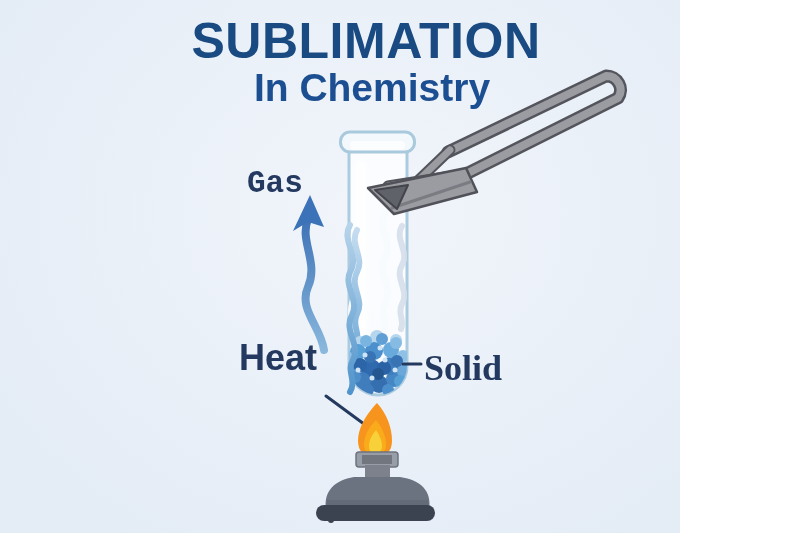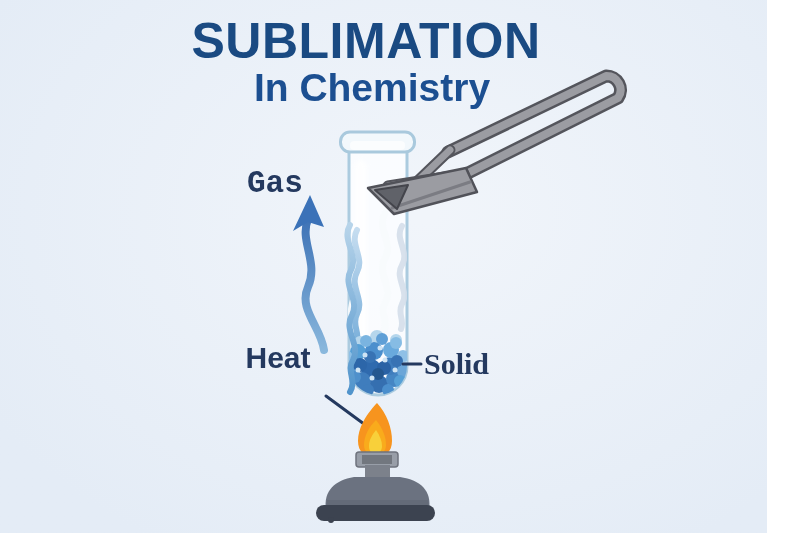--- a/index.html
+++ b/index.html
@@ -1,34 +1,34 @@
 <!DOCTYPE html>
 <html><head>
 <meta charset="utf-8">
 <style>
   html,body{margin:0;padding:0;}
   .stage{
-    position:relative;width:767px;height:533px;overflow:hidden;
+    position:relative;width:680px;height:533px;overflow:hidden;
     background:#eaf0f8;
     font-family:"Liberation Sans","DejaVu Sans",sans-serif;
   }
   .stage::after{ 
     content:"";position:absolute;inset:0;pointer-events:none;
     background:radial-gradient(ellipse at 55% 40%, rgba(255,255,255,.35), rgba(210,224,240,.25) 85%);
   }
   .txt{position:absolute;white-space:nowrap;z-index:5;}
   .title{
     top:12px;left:366px;transform:translateX(-50%);
     font-size:50px;font-weight:bold;letter-spacing:.5px;color:#1a4a82;
   }
   .subtitle{
     top:66px;left:372px;transform:translateX(-50%);
     font-size:39px;font-weight:bold;color:#1c4f91;
   }
-  .label{font-size:30px;font-weight:bold;color:#24395f;}
+  .label{font-size:36px;font-weight:bold;color:#24395f;}
   .gas{top:166px;left:247px;font-size:31px;font-family:Liberation Mono, monospace;}
   .heat{top:342px;left:278px;transform:translateX(-50%);text-align:center;line-height:32px;}
   .solid{top:347px;left:424px;font-family:Liberation Serif, serif;}
   svg{position:absolute;inset:0;z-index:2;}
   .blur2{filter:blur(2px);}
 </style>
 </head>
 <body>
 
 <div class="stage">

